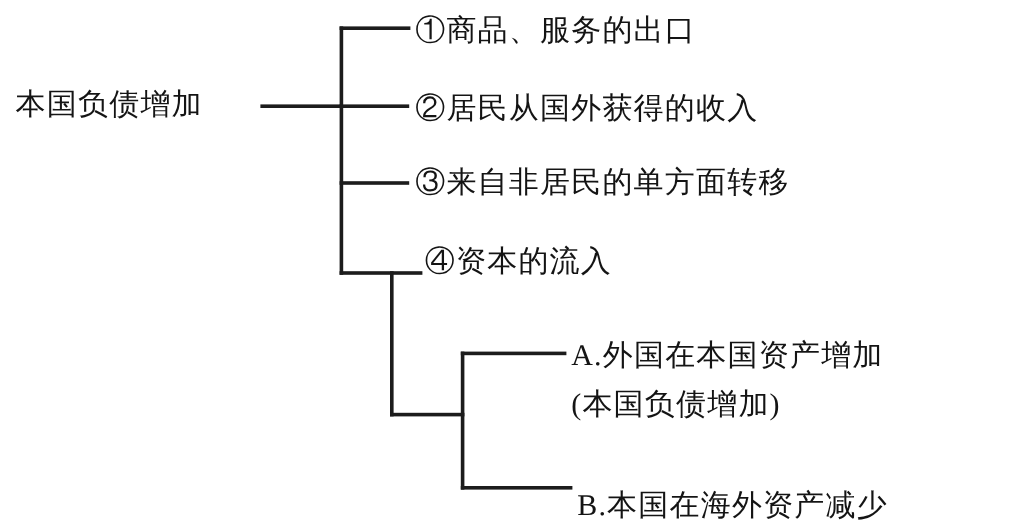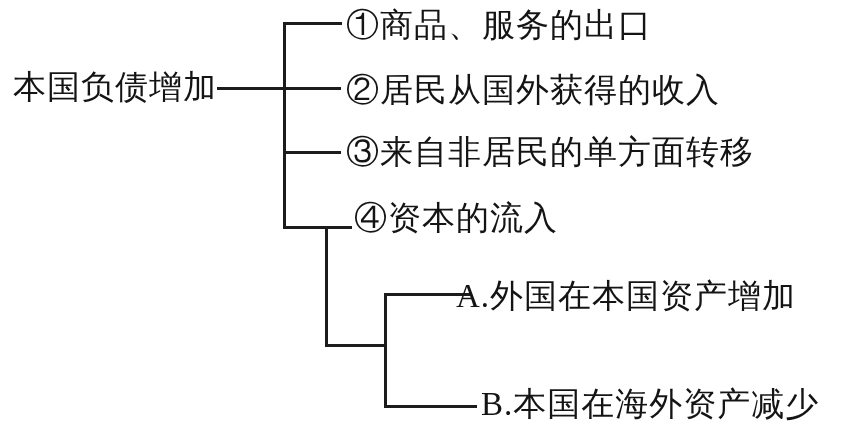--- a/index.html
+++ b/index.html
@@ -10,39 +10,39 @@
   .stage {
     position: relative;
     width: 844px;
     height: 442px;
     background: #ffffff;
     overflow: hidden;
     font-family: "Liberation Serif", "DejaVu Serif", serif;
   }
   .txt {
     position: absolute;
-    font-size: 33px;
+    font-size: 25px;
     line-height: 33px;
     color: #141414;
     white-space: nowrap;
     letter-spacing: 1px;
   }
   .line {
     position: absolute;
     background: #1c1c1c;
   }
   
   .root-label   { left: 13px;  top: 71px;  }
   .branch1-text { left: 346px; top: 9px;   }
   .branch2-text { left: 346px; top: 74px;  }
   .branch3-text { left: 346px; top: 136px; }
   .branch4-text { left: 354px; top: 202px; }
-  .subA-text    { left: 456px; top: 276px; line-height: 41px; }
+  .subA-text    { left: 476px; top: 276px; line-height: 41px; }
   .subA-text span { display: block; }
-  .subB-text    { left: 481px; top: 388px; }
+  .subB-text    { left: 481px; top: 405px; }
   
   .l-root-connector { left: 217px; top: 87px;  width: 68px;  height: 3px; }
   .l-main-vertical  { left: 283px; top: 22px;  width: 3px;   height: 207px; }
   .l-branch1        { left: 283px; top: 22px;  width: 59px;  height: 3px; }
   .l-branch2        { left: 283px; top: 87px;  width: 58px;  height: 3px; }
   .l-branch3        { left: 283px; top: 151px; width: 58px;  height: 3px; }
   .l-branch4        { left: 283px; top: 226px; width: 69px;  height: 3px; }
   .l-drop-vertical  { left: 325px; top: 226px; width: 3px;   height: 121px; }
   .l-mid-connector  { left: 325px; top: 344px; width: 62px;  height: 3px; }
   .l-sub-vertical   { left: 384px; top: 293px; width: 3px;   height: 115px; }
@@ -71,17 +71,18 @@
   <span class="txt branch1-text">①商品、服务的出口</span>
 
   <span class="txt branch2-text">②居民从国外获得的收入</span>
 
   <span class="txt branch3-text">③来自非居民的单方面转移</span>
 
   <span class="txt branch4-text">④资本的流入</span>
 
   <div class="txt subA-text">
     <span>A.外国在本国资产增加</span>
+    <span>(本国负债增加)</span>
   </div>
 
   <span class="txt subB-text">B.本国在海外资产减少</span>
 
 </div>
 
 </body></html>

